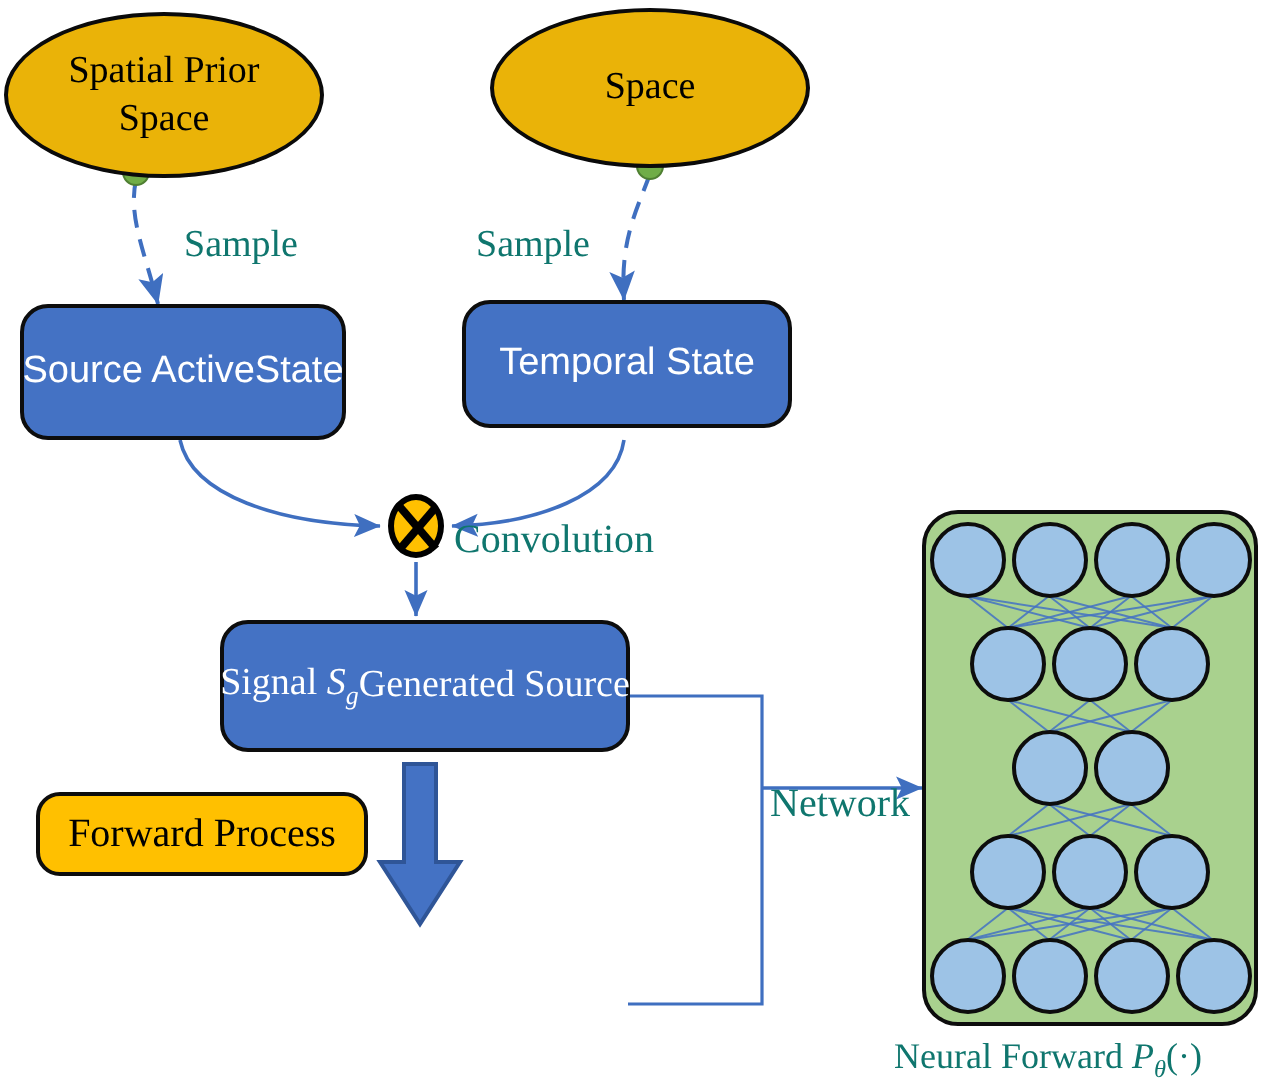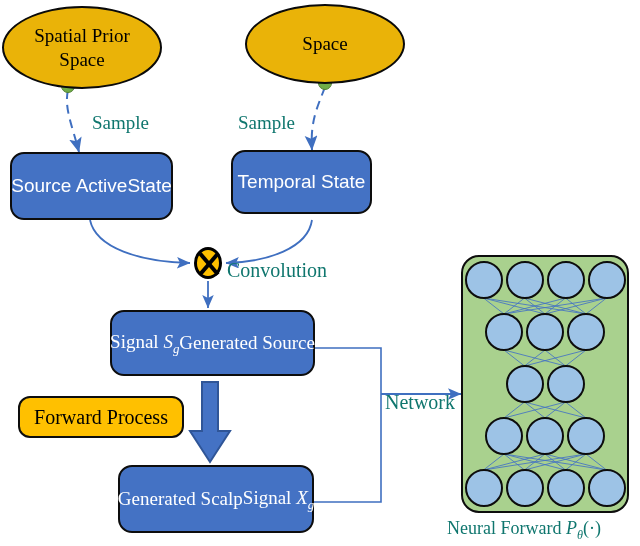--- a/index.html
+++ b/index.html
@@ -192,43 +192,39 @@
   </div>
 
   <div class="plain-label s19" style="left:92px; top:112px;">Sample</div>
   <div class="plain-label s19" style="left:238px; top:112px;">Sample</div>
 
   <div class="state-box sans" style="left:10px; top:152px; width:163px; height:68px;">
     <span class="ln">Source Active</span>
     <span class="ln">State</span>
   </div>
 
-  <div class="state-box sans" style="left:231px; top:150px; width:141px; height:64px;">
+  <div class="state-box sans" style="left:231px; top:150px; width:165px; height:64px;">
     <span class="ln">Temporal State</span>
   </div>
 
   <div class="conv-op" style="left:194px; top:247px;">
     <svg width="24" height="28" viewBox="0 0 24 28" style="display:block;">
       <line x1="3" y1="3.5" x2="21" y2="24.5" stroke="#000000" stroke-width="4"></line>
       <line x1="21" y1="3.5" x2="3" y2="24.5" stroke="#000000" stroke-width="4"></line>
     </svg>
   </div>
   <div class="plain-label s21" style="left:227px; top:259px;">Convolution</div>
 
   <div class="state-box serif" style="left:110px; top:310px; width:205px; height:66px;">
     <span class="ln"><span>Signal </span><span class="sym">S</span><span class="sub">g</span></span>
     <span class="ln">Generated Source</span>
   </div>
 
   <div class="gold-box" style="left:18px; top:396px; width:166px; height:42px;">Forward Process</div>
 
-  <div class="state-box serif" style="left:118px; top:465px; width:196px; height:68px;">
-    <span class="ln">Generated Scalp</span>
-    <span class="ln"><span>Signal </span><span class="sym">X</span><span class="sub">g</span></span>
-  </div>
 
   <div class="plain-label s21" style="left:385px; top:391px;">Network</div>
 
   <div class="nn-panel" style="left:461px; top:255px; width:168px; height:258px;">
     <svg id="nn-edges" width="164" height="254" viewBox="0 0 164 254">
         <line x1="20.5" y1="41" x2="41" y2="57" stroke="#4472C4" stroke-width="1" opacity="0.85"></line>
         <line x1="20.5" y1="41" x2="82" y2="57" stroke="#4472C4" stroke-width="1" opacity="0.85"></line>
         <line x1="20.5" y1="41" x2="123" y2="57" stroke="#4472C4" stroke-width="1" opacity="0.85"></line>
         <line x1="61.5" y1="41" x2="41" y2="57" stroke="#4472C4" stroke-width="1" opacity="0.85"></line>
         <line x1="61.5" y1="41" x2="82" y2="57" stroke="#4472C4" stroke-width="1" opacity="0.85"></line>

